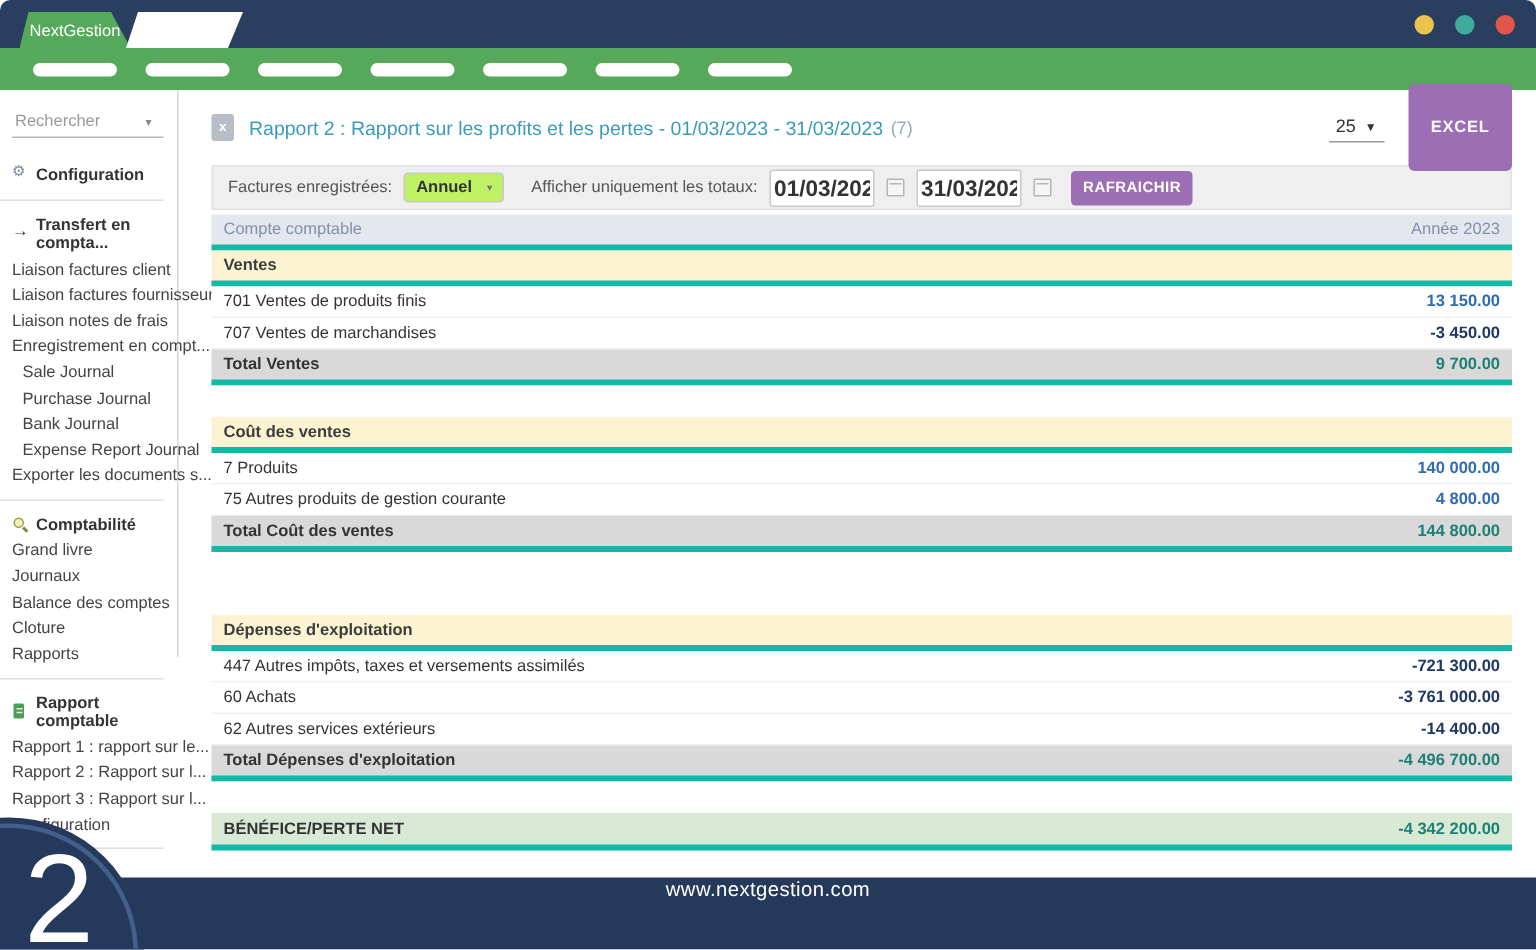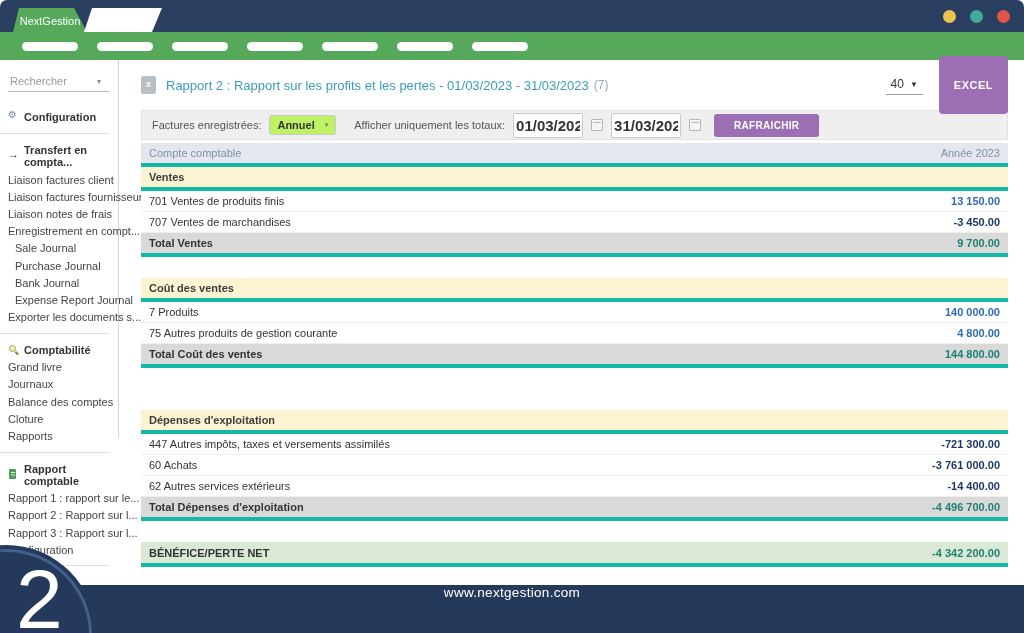--- a/index.html
+++ b/index.html
@@ -64,21 +64,21 @@
     align-items:center;gap:10px;color:#333;font-weight:bold;cursor:pointer;}
   .sel-caret{font-size:7px;color:#777;}
   .flt-label2{margin-left:10px;}
   .date-input{width:64px;border:1px solid #c9c9c9;border-radius:2px;background:#fff;font-size:15px;
     font-weight:bold;color:#333;text-align:center;padding:3px 2px;outline:none;
     font-family:"Liberation Sans","DejaVu Sans",sans-serif;}
   .cal-icon{width:10px;height:10px;border:1px solid #b5b5b5;background:#f5f5f5;border-radius:1px;
     display:inline-block;position:relative;cursor:pointer;}
   .cal-icon::after{content:"";position:absolute;left:1px;right:1px;top:2px;height:1px;background:#b5b5b5;}
   .refresh-btn{background:var(--purple);color:#fff;border:none;font-weight:bold;font-size:10px;
-    padding:6px 20px;border-radius:3px;letter-spacing:.3px;margin-left:5px;cursor:pointer;
+    padding:6px 8px;border-radius:3px;letter-spacing:.3px;margin-left:5px;cursor:pointer;
     font-family:"Liberation Sans","DejaVu Sans",sans-serif;}
   
   .rtable{font-size:11px;}
   .trow{display:flex;justify-content:space-between;align-items:center;height:20px;
     padding:0 8px;border-bottom:4px solid #14b8a6;}
   .row-header{background:#e4e7ee;color:#8290aa;}
   .row-section{background:#fcf3d3;font-weight:bold;color:#3c3c3c;}
   .row-item{background:#fff;border-bottom:1px solid #efefef;color:#333;}
   .row-total{background:#d9d9d9;font-weight:bold;color:#333;}
   .row-marge{background:#d7cfe7;font-weight:bold;color:#333;}
@@ -223,21 +223,21 @@
       </div>
   </aside>
 
   <main class="content">
     <div class="title-row">
       <span class="xls-icon"></span>
       <span class="report-title">Rapport 2 : Rapport sur les profits et les pertes - 01/03/2023 - 31/03/2023</span>
       <span class="report-count">(7)</span>
       <span class="title-spacer"></span>
       <span class="page-size">
-        <span>40</span>
+        <span>25</span>
         <span class="ps-caret">▼</span>
       </span>
       <button class="excel-btn">EXCEL</button>
     </div>
 
     <div class="filter-bar">
       <span>Factures enregistrées:</span>
       <span class="sel-box">
         <span>Annuel</span>
         <span class="sel-caret">▾</span>

